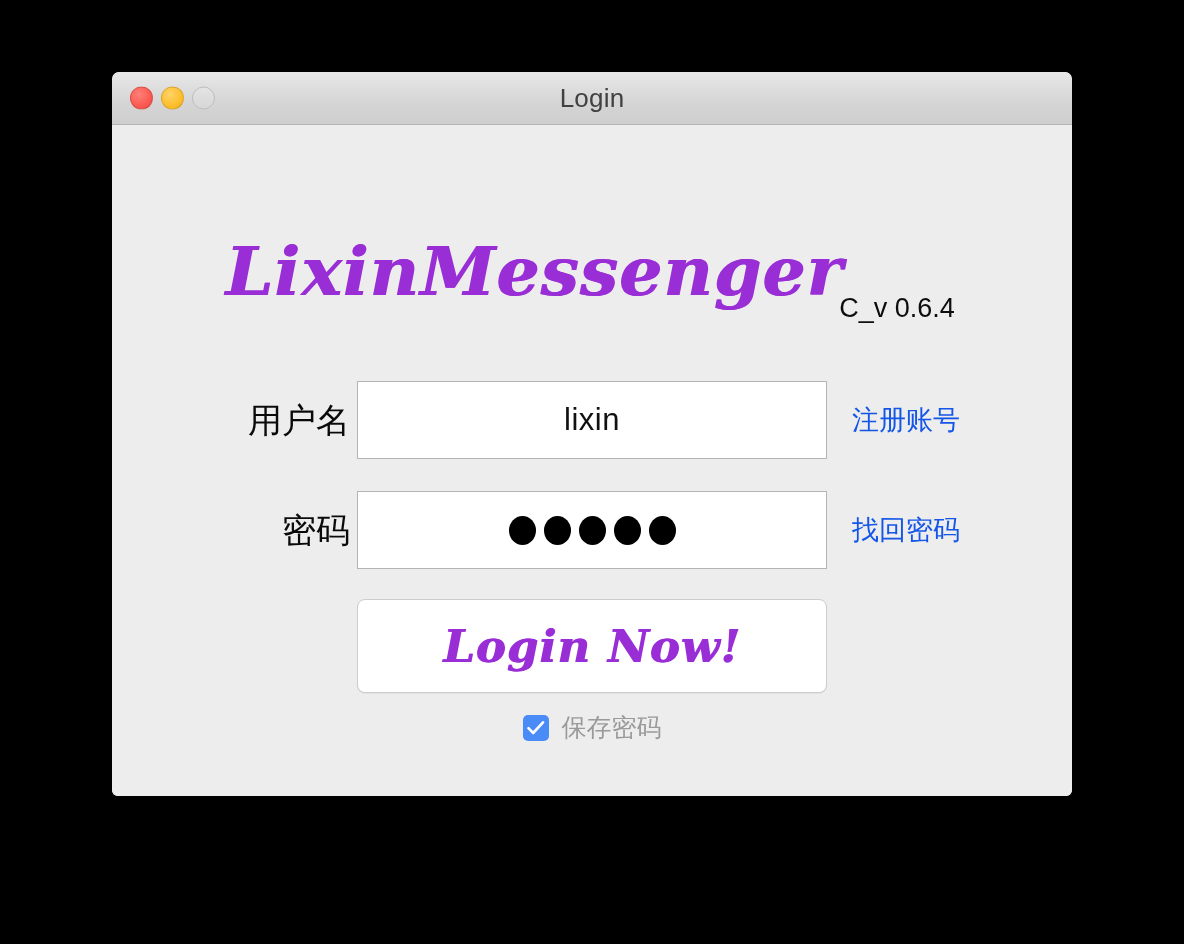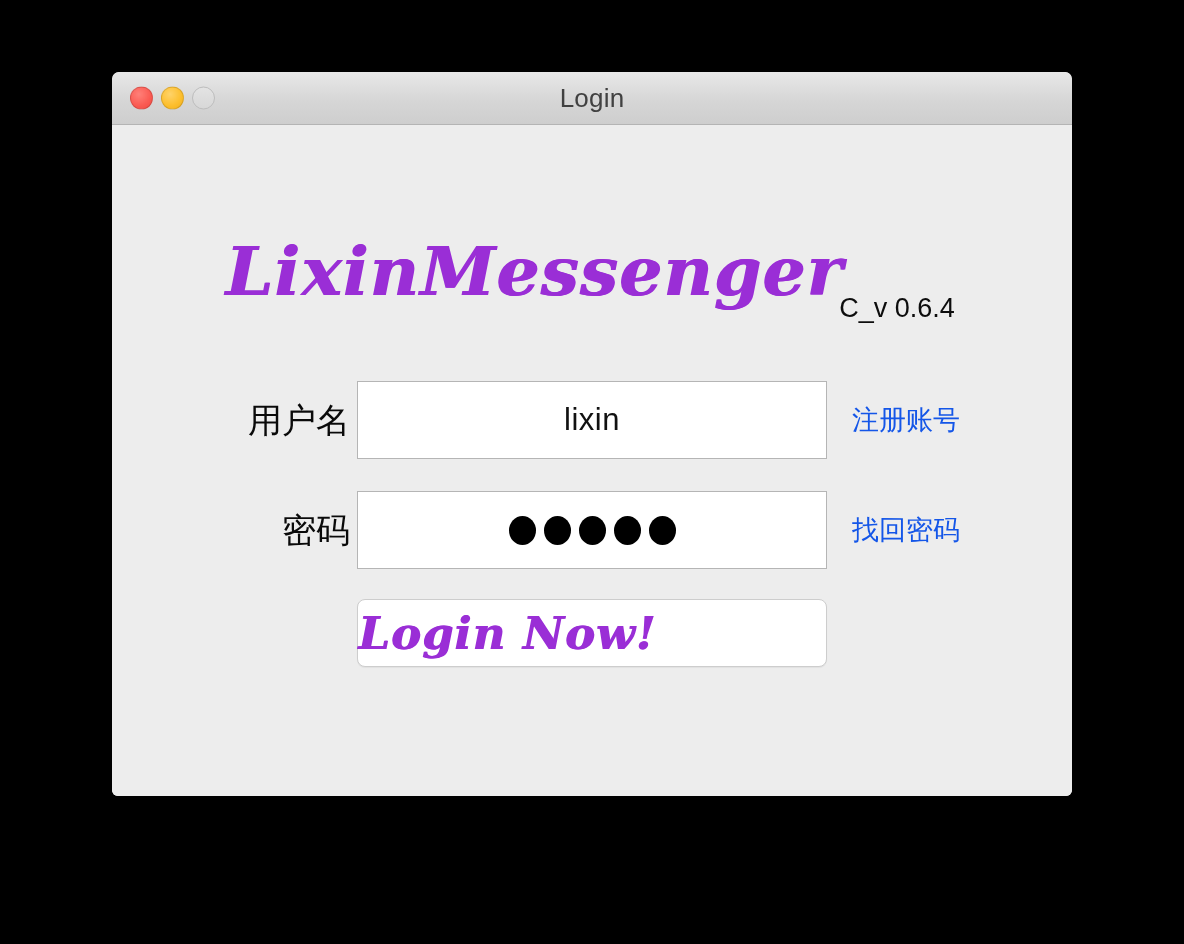--- a/index.html
+++ b/index.html
@@ -165,27 +165,28 @@
     font-family: "DejaVu Sans", "Liberation Sans", sans-serif;
     cursor: pointer;
   }
 
   
   .login-button {
     position: absolute;
     left: 245px;
     top: 474px;
     width: 470px;
-    height: 68px;
+    height: 94px;
     background: #ffffff;
     border: 1px solid #cdcdcd;
     border-radius: 8px;
     box-sizing: border-box;
     display: flex;
     align-items: center;
+    justify-content: center;
     cursor: pointer;
     box-shadow: 0 1px 1px rgba(0,0,0,0.05);
   }
   .login-label {
     font-family: "DejaVu Serif", serif;
     font-weight: bold;
     font-style: italic;
     font-size: 45px;
     color: #9a2ed6;
     letter-spacing: 1px;
@@ -257,15 +258,23 @@
       <div class="field-box">
         <span class="field-value">lixin</span>
       </div>
       <div class="side-link">注册账号</div>
     </div>
 
     <div class="login-button">
       <span class="login-label">Login  Now!</span>
     </div>
 
+    <div class="save-row">
+      <span class="checkbox">
+        <svg width="18" height="16" viewBox="0 0 18 16">
+          <path d="M1.5 8.2 L6.2 13 L16 2.3" fill="none" stroke="#ffffff" stroke-width="2.6" stroke-linecap="round" stroke-linejoin="round"></path>
+        </svg>
+      </span>
+      <span class="save-label">保存密码</span>
+    </div>
 
   </div>
 </div>
 
 </body></html>

